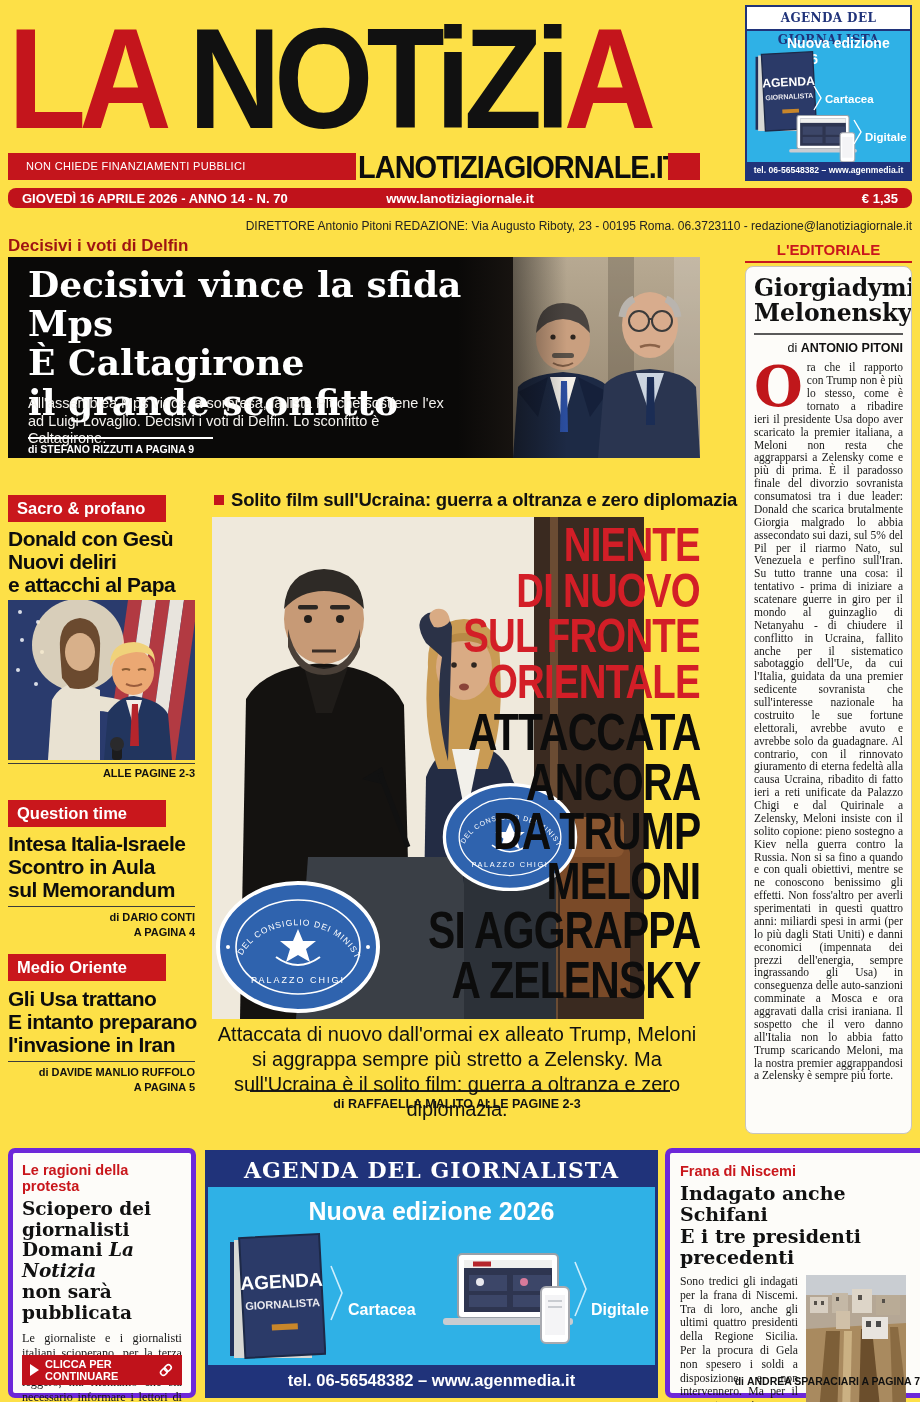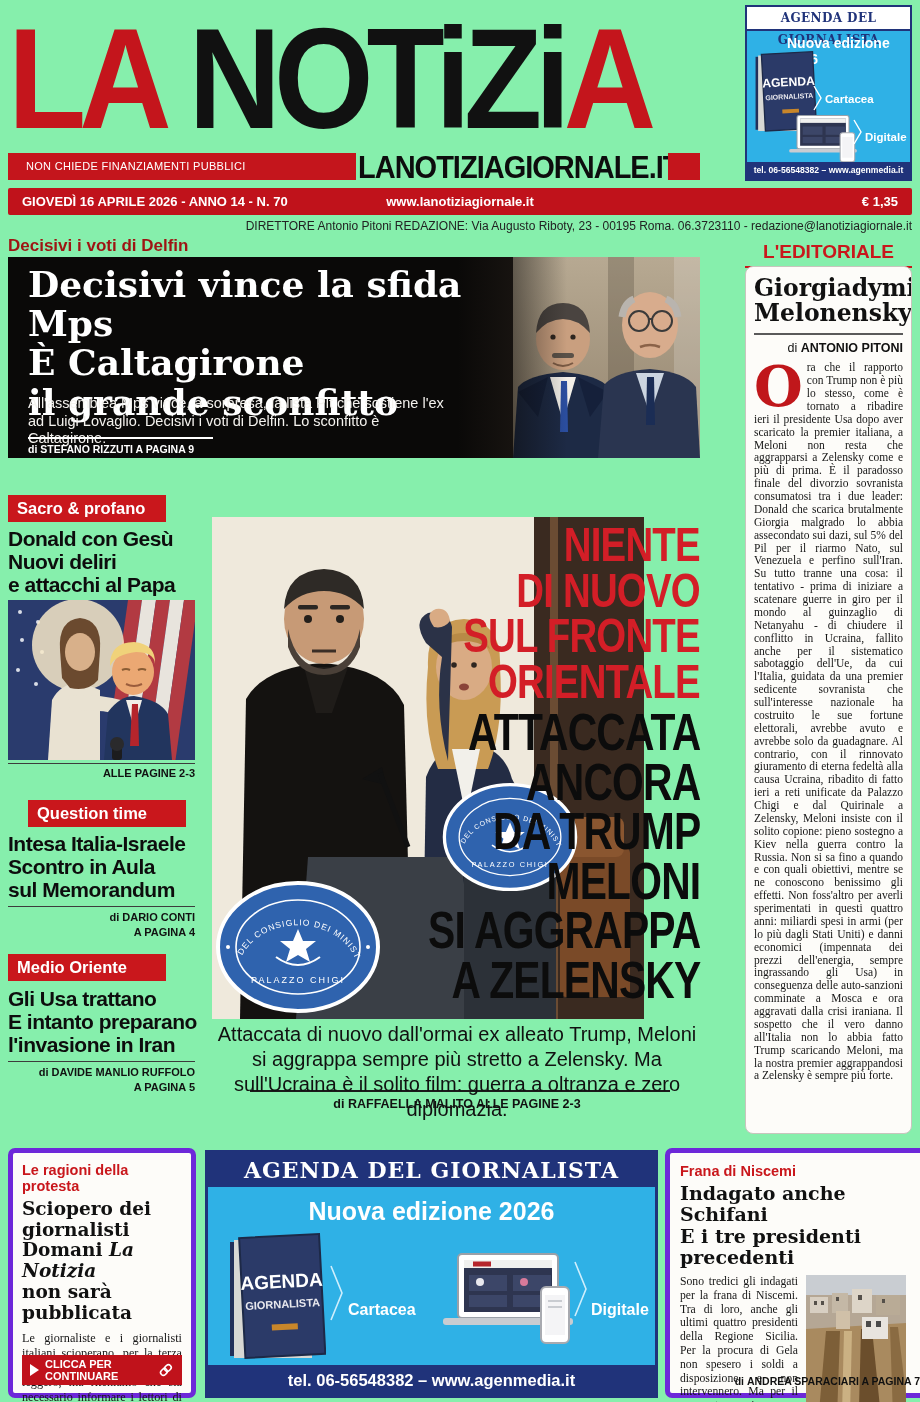--- a/index.html
+++ b/index.html
@@ -1,33 +1,33 @@
 <!DOCTYPE html>
 <html><head>
 <meta charset="utf-8">
 <style>
   html,body{margin:0;padding:0;background:#dedbd4;}
-  #page{position:relative;width:920px;height:1402px;margin:0 auto;background:#86efac;
+  #page{position:relative;width:920px;height:1402px;margin:0 auto;background:#fde047;
         font-family:"Liberation Sans",sans-serif;overflow:hidden;}
   .abs{position:absolute;}
   .ml{white-space:pre-line;}
   .red{color:#c4151c;}
   .blk{color:#111;}
 
   
   .logo{left:8px;top:-12px;width:730px;height:162px;font-weight:900;font-size:128px;
         letter-spacing:-7px;line-height:162px;transform:scaleY(1.12);transform-origin:top left;
         white-space:pre;}
   .claim-band{left:8px;top:153px;width:348px;height:27px;background:#c4151c;color:#fff;
         font-size:11px;font-weight:400;line-height:27px;padding-left:18px;box-sizing:border-box;
         letter-spacing:.3px;}
   .site-big{left:358px;top:149px;font-size:29px;font-weight:900;letter-spacing:-1px;color:#0d0d0d;
         transform:scaleY(1.1);transform-origin:top left;}
   .band-right{left:668px;top:153px;width:32px;height:27px;background:#c4151c;}
-  .date-bar{left:8px;top:188px;width:904px;height:27px;background:#c0121b;border-radius:2px;
+  .date-bar{left:8px;top:188px;width:904px;height:20px;background:#c0121b;border-radius:8px;
         color:#fff;font-size:13px;font-weight:700;display:flex;align-items:center;
         justify-content:space-between;padding:0 14px;box-sizing:border-box;}
   .date-bar .center-site{position:absolute;left:0;right:0;text-align:center;}
   .staff{right:8px;top:219px;font-size:12px;color:#222;font-weight:500;}
 
   
   .ad-top{left:745px;top:5px;width:167px;height:176px;background:#2fb1e6;border:2px solid #20337a;
         box-sizing:border-box;}
   .ad-top .ad-title{position:absolute;left:0;top:0;right:0;height:22px;background:#fff;
         border-bottom:2px solid #20337a;color:#20337a;font-family:"DejaVu Serif",serif;
@@ -72,21 +72,21 @@
   .c-red{color:#d31e27;font-size:48px;line-height:.95;}
   .c-black{color:#0c0c0c;font-size:51px;line-height:.97;margin-top:4px;}
   .c-photo{left:212px;top:517px;z-index:1;}
   .c-deck{left:212px;top:1022px;width:490px;text-align:center;font-size:20px;line-height:1.25;
         color:#111;font-weight:500;z-index:3;}
   .c-rule{left:250px;top:1090px;width:420px;height:1.5px;background:#1a1a1a;}
   .c-by{left:212px;top:1097px;width:490px;text-align:center;font-size:12.5px;font-weight:700;color:#111;}
 
   
   .ed-label{left:745px;top:241px;width:167px;text-align:center;color:#c9171c;font-weight:800;
-        font-size:19px;border-bottom:2px solid #c9171c;padding-bottom:3px;box-sizing:border-box;}
+        font-size:15px;border-bottom:2px solid #c9171c;padding-bottom:3px;box-sizing:border-box;}
   .ed-card{left:745px;top:266px;width:167px;height:868px;background:#fdfcf9;border:1px solid #c8c5bd;
         border-radius:8px;box-sizing:border-box;padding:9px 8px;overflow:hidden;}
   .ed-title{font-family:"DejaVu Serif",serif;font-weight:700;font-size:23.5px;line-height:1.05;
         text-align:center;color:#111;}
   .ed-rule{width:100%;height:2px;background:#5a5a5a;margin:8px 0 6px;}
   .ed-by{text-align:right;font-size:12.5px;color:#111;margin-bottom:6px;}
   .ed-body{font-family:"Liberation Serif",serif;font-size:11.5px;line-height:1.12;color:#161616;
         text-align:justify;}
   .dropcap{float:left;font-family:"DejaVu Serif",serif;font-weight:700;font-size:56px;
         line-height:.82;color:#c0171b;padding:3px 4px 0 0;}
@@ -264,21 +264,21 @@
     <path d="M118 84 Q126 88 134 84" stroke="#9a5c3c" stroke-width="2" fill="none"></path>
     <path d="M96 160 L100 112 Q112 96 126 96 Q152 100 160 114 L164 160 Z" fill="#22355e"></path>
     <polygon points="118,100 134,100 126,128" fill="#f2efe8"></polygon>
     <path d="M124 104 L130 104 L131 146 L122 146 Z" fill="#b5252c"></path>
     <rect x="104" y="146" width="10" height="14" rx="3" fill="#1c1c1e"></rect>
     <circle cx="109" cy="144" r="7" fill="#2a2a2c"></circle>
   </svg>
   <div class="abs rail-rule" style="top:763px;"></div>
   <div class="abs rail-ref" style="top:767px;">ALLE PAGINE 2-3</div>
 
-  <div class="abs rail-banner" style="top:800px;margin-left:20px;">Question time</div>
+  <div class="abs rail-banner" style="top:800px;">Question time</div>
   <div class="abs rail-h ml" style="top:832px;">Intesa Italia-Israele
 Scontro in Aula
 sul Memorandum</div>
   <div class="abs rail-rule" style="top:906px;"></div>
   <div class="abs rail-by" style="top:910px;">
     <span>di</span>
     <span class="byname">DARIO CONTI</span><br>
     <span>A PAGINA 4</span>
   </div>
 
@@ -286,20 +286,24 @@
   <div class="abs rail-h ml" style="top:987px;">Gli Usa trattano
 E intanto preparano
 l'invasione in Iran</div>
   <div class="abs rail-rule" style="top:1061px;"></div>
   <div class="abs rail-by" style="top:1065px;">
     <span>di</span>
     <span class="byname">DAVIDE MANLIO RUFFOLO</span><br>
     <span>A PAGINA 5</span>
   </div>
 
+  <div class="abs c-kicker">
+    <span class="sq"></span>
+    <span>Solito film sull'Ucraina: guerra a oltranza e zero diplomazia</span>
+  </div>
 
   <svg class="abs c-photo" width="432" height="502" viewBox="0 0 432 502">
     <rect width="432" height="502" fill="#efe9dc"></rect>
     <rect x="322" y="0" width="110" height="502" fill="#3a2a20"></rect>
     <rect x="338" y="0" width="8" height="502" fill="#6b4c33"></rect>
     <rect x="348" y="330" width="70" height="150" rx="6" fill="#7a4a28"></rect>
     <rect x="352" y="300" width="60" height="40" rx="8" fill="#8a5630"></rect>
 
     <path d="M210 502 L214 260 Q226 228 256 226 Q292 230 300 262 L316 502 Z" fill="#232c44"></path>
     <path d="M216 150 Q214 104 252 102 Q290 104 288 150 Q292 210 276 252 L226 252 Q210 210 216 150 Z" fill="#c99b54"></path>

